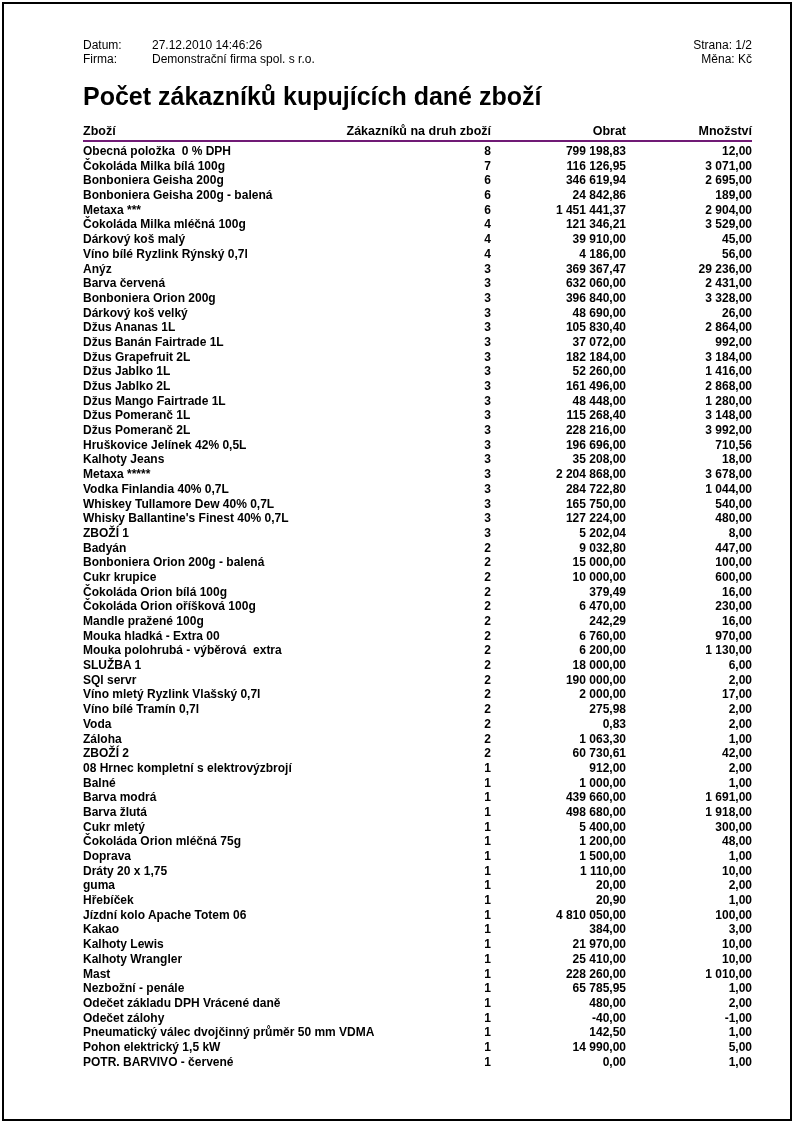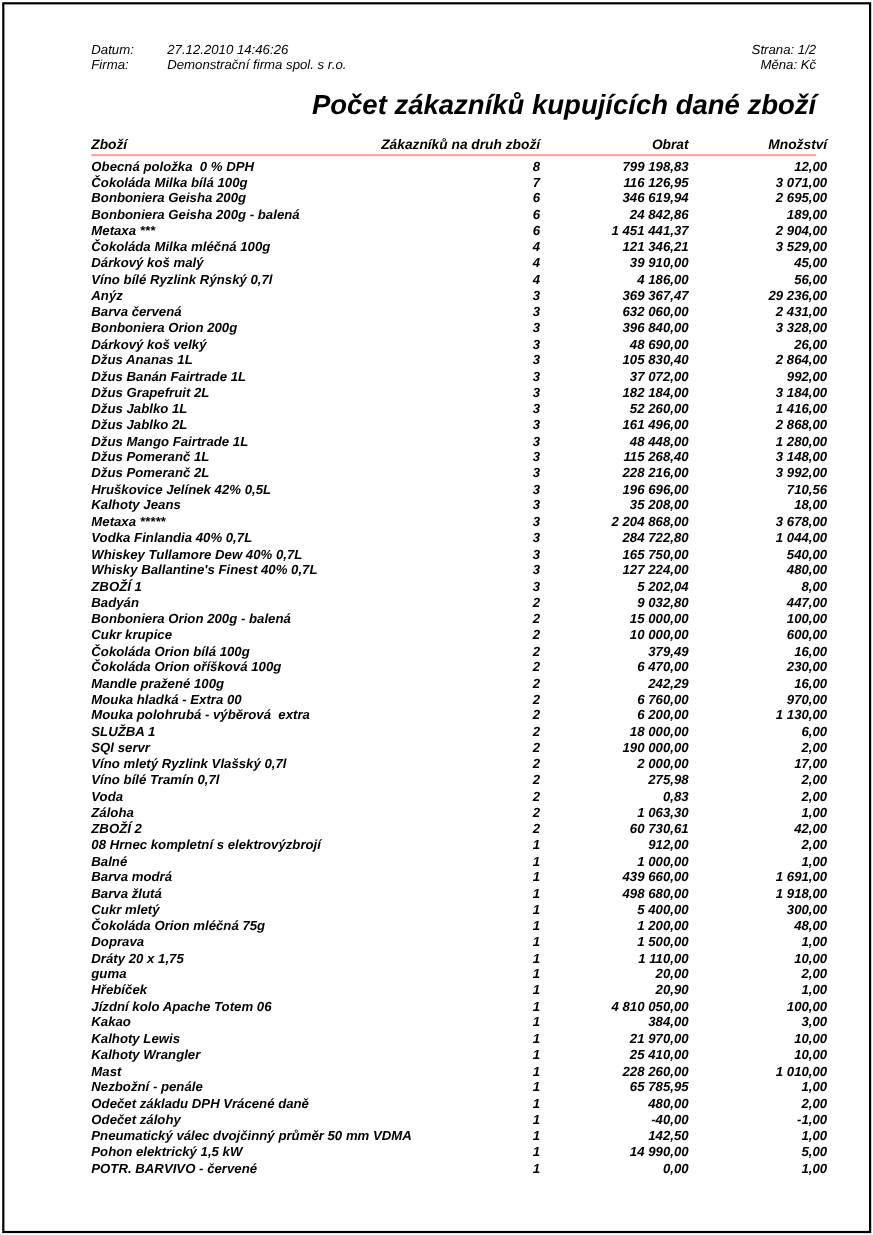--- a/index.html
+++ b/index.html
@@ -18,23 +18,22 @@
   }
   .page-frame {
     position: absolute;
     left: 2px; top: 2px; right: 2px; bottom: 2px;
     border: 2px solid #000000;
     pointer-events: none;
   }
   .content {
     position: absolute;
     left: 83px;
-    right: 52px;
+    right: 42px;
     top: 0;
-    font-style: italic;
   }
   
   .meta {
     display: flex;
     justify-content: space-between;
     margin-top: 38px;
     font-size: 12px;
     line-height: 14px;
   }
   .meta-label {
@@ -43,34 +42,34 @@
   }
   .meta-right {
     text-align: right;
   }
   
   .title {
     margin: 16px 0 0 0;
     font-size: 25px;
     line-height: 29px;
     font-weight: bold;
-    text-align: right;
+    text-align: left;
     white-space: nowrap;
   }
   
   .table {
     margin-top: 14px;
   }
   .thead {
     display: grid;
     grid-template-columns: 250px 158px 135px 126px;
     font-weight: bold;
     font-size: 12.5px;
     line-height: 13px;
-    border-bottom: 2px solid #fca5a5;
+    border-bottom: 2px solid #701a75;
     padding-bottom: 2px;
   }
   .thead .c-count, .thead .c-obrat, .thead .c-qty {
     text-align: right;
     white-space: nowrap;
   }
   .tbody {
     padding-top: 2px;
   }
   .row {

